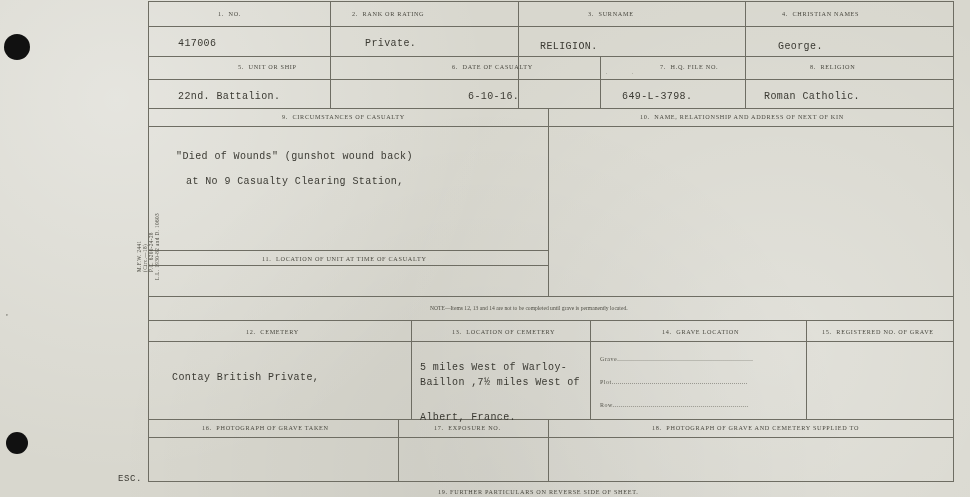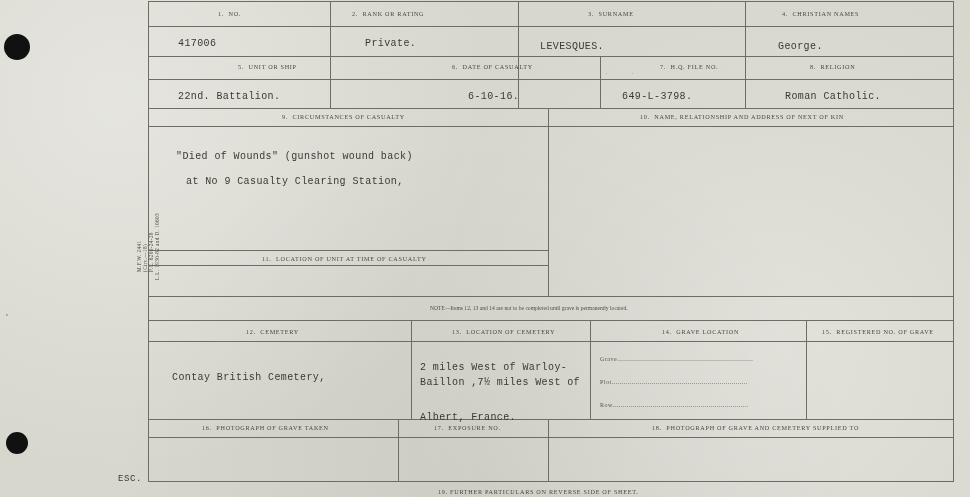--- a/index.html
+++ b/index.html
@@ -143,54 +143,54 @@
   <div class="line v" style="left:398px;top:419px;height:62px;"></div>
   <div class="line v" style="left:548px;top:419px;height:62px;"></div>
 
   <div class="hdr" style="left:218px;top:10px;" title="No.">1.&nbsp;&nbsp;NO.</div>
   <div class="hdr" style="left:352px;top:10px;">2.&nbsp;&nbsp;RANK OR RATING</div>
   <div class="hdr" style="left:588px;top:10px;">3.&nbsp;&nbsp;SURNAME</div>
   <div class="hdr" style="left:782px;top:10px;">4.&nbsp;&nbsp;CHRISTIAN NAMES</div>
 
   <div class="val" style="left:178px;top:38px;">417006</div>
   <div class="val" style="left:365px;top:38px;text-align:right;">Private.</div>
-  <div class="val" style="left:540px;top:41px;">LEVESQUES.</div>
+  <div class="val" style="left:540px;top:41px;">RELIGION.</div>
   <div class="val" style="left:778px;top:41px;">George.</div>
 
   <div class="hdr" style="left:238px;top:63px;">5.&nbsp;&nbsp;UNIT OR SHIP</div>
   <div class="hdr" style="left:452px;top:63px;">6.&nbsp;&nbsp;DATE OF CASUALTY</div>
   <div class="hdr" style="left:660px;top:63px;">7.&nbsp;&nbsp;H.Q. FILE NO.</div>
   <div class="hdr" style="left:810px;top:63px;">8.&nbsp;&nbsp;RELIGION</div>
 
   <div class="tinymark" style="left:606px;top:70px;">.</div>
   <div class="tinymark" style="left:632px;top:70px;">.</div>
 
   <div class="val" style="left:178px;top:91px;">22nd. Battalion.</div>
   <div class="val" style="left:468px;top:91px;">6-10-16.</div>
   <div class="val" style="left:622px;top:91px;">649-L-3798.</div>
-  <div class="val" style="left:785px;top:91px;">Roman Catholic.</div>
+  <div class="val" style="left:764px;top:91px;">Roman Catholic.</div>
 
   <div class="hdr" style="left:282px;top:113px;">9.&nbsp;&nbsp;CIRCUMSTANCES OF CASUALTY</div>
   <div class="hdr" style="left:640px;top:113px;">10.&nbsp;&nbsp;NAME, RELATIONSHIP AND ADDRESS OF NEXT OF KIN</div>
 
   <div class="val" style="left:176px;top:151px;">"Died of Wounds" (gunshot wound back)</div>
   <div class="val" style="left:176px;top:176px;margin-left:10px;">at No 9 Casualty Clearing Station,</div>
 
   <div class="hdr" style="left:262px;top:255px;">11.&nbsp;&nbsp;LOCATION OF UNIT AT TIME OF CASUALTY</div>
 
   <div class="small-note" style="left:430px;top:305px;">NOTE—Items 12, 13 and 14 are not to be completed until grave is permanently located.</div>
 
   <div class="hdr" style="left:246px;top:328px;">12.&nbsp;&nbsp;CEMETERY</div>
   <div class="hdr" style="left:452px;top:328px;">13.&nbsp;&nbsp;LOCATION OF CEMETERY</div>
   <div class="hdr" style="left:662px;top:328px;">14.&nbsp;&nbsp;GRAVE LOCATION</div>
   <div class="hdr" style="left:822px;top:328px;">15.&nbsp;&nbsp;REGISTERED NO. OF GRAVE</div>
 
-  <div class="val" style="left:172px;top:372px;">Contay British Cemetery,</div>
-
-  <div class="val" style="left:420px;top:362px;">2 miles West of Warloy-</div>
+  <div class="val" style="left:172px;top:372px;">Contay British Private,</div>
+
+  <div class="val" style="left:420px;top:362px;">5 miles West of Warloy-</div>
   <div class="val" style="left:420px;top:377px;">Baillon ,7½ miles West of</div>
   <div class="val" style="left:420px;top:412px;">Albert, France.</div>
 
   <div class="dotline" style="left:600px;top:356px;">
     <span>Grave</span><span>....................................................................</span>
   </div>
   <div class="dotline" style="left:600px;top:379px;">
     <span>Plot</span><span>....................................................................</span>
   </div>
   <div class="dotline" style="left:600px;top:402px;">

